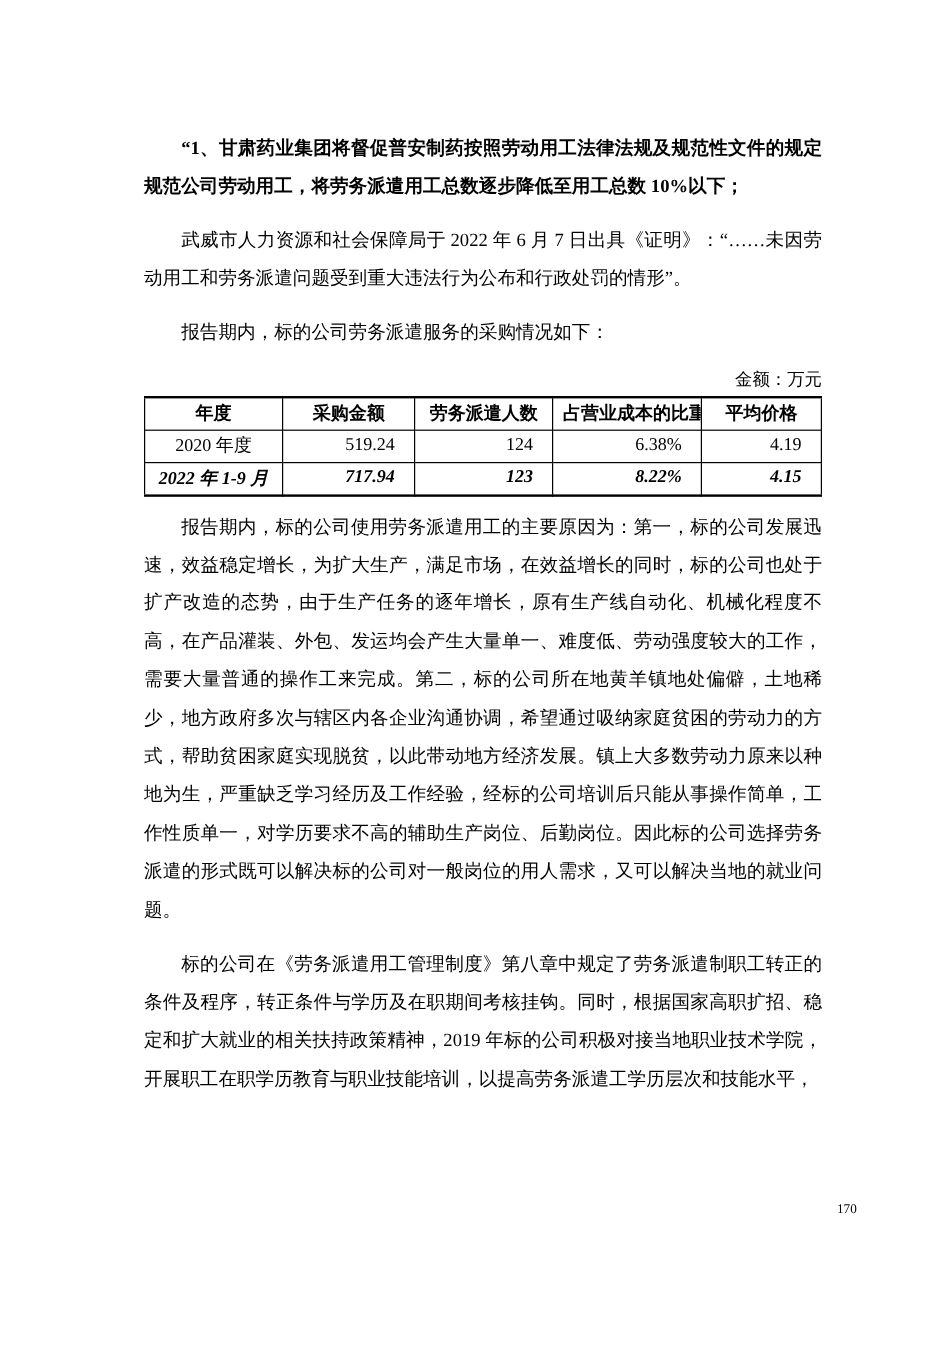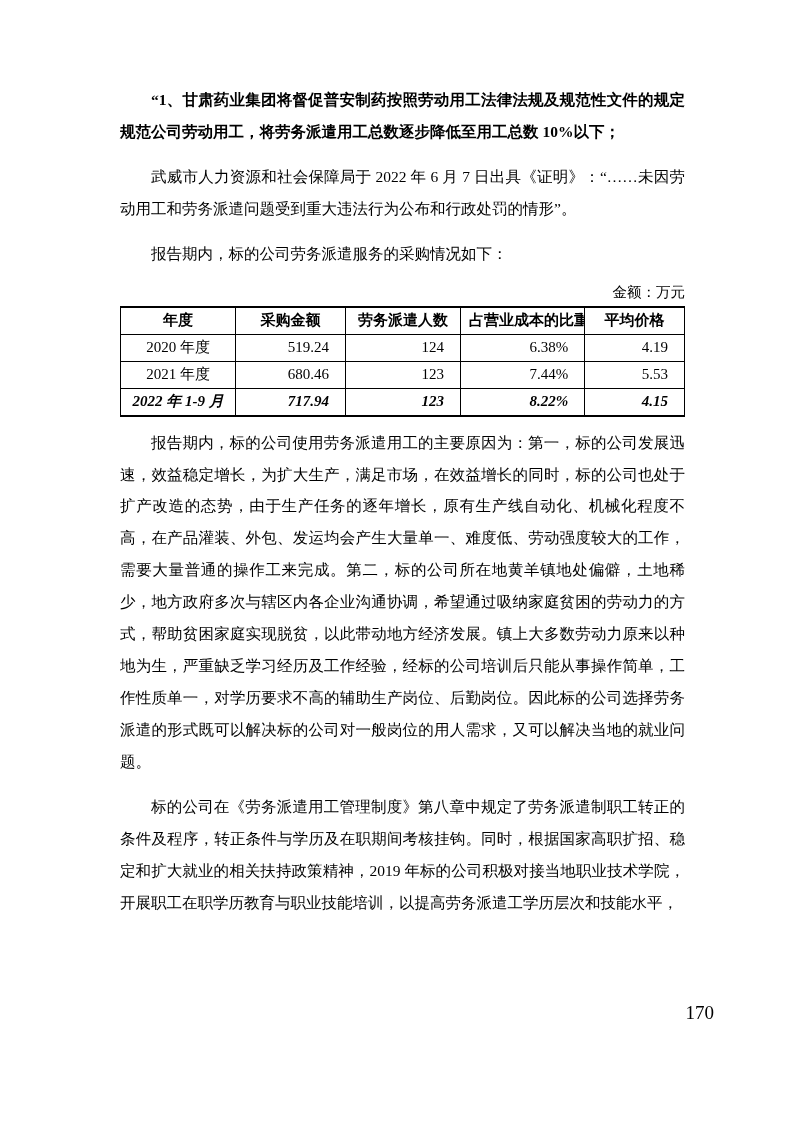--- a/index.html
+++ b/index.html
@@ -14,21 +14,21 @@
     overflow: hidden;
     font-family: "Liberation Serif", "DejaVu Serif", serif;
     color: #000000;
   }
   .page {
     position: absolute;
     top: 0; left: 0;
     width: 793px;
     height: 822px;
     box-sizing: border-box;
-    padding: 84px 108px 40px 120px;
+    padding: 108px 108px 40px 120px;
   }
   .para {
     margin: 0 0 13px 0;
     font-size: 15.5px;
     line-height: 2.06;
     text-align: justify;
     text-indent: 2em;
     word-break: break-all;
   }
   .para.bold { font-weight: bold; }
@@ -63,21 +63,21 @@
   table.proc tr.bold-row td { font-weight: bold; font-style: italic; }
   .col-year   { width: 20.4%; }
   .col-amount { width: 19.5%; }
   .col-people { width: 20.4%; }
   .col-ratio  { width: 22.0%; }
   .col-price  { width: 17.7%; }
   .page-number {
     position: absolute;
     top: 1002px;
     right: 79px;
-    font-size: 19px;
+    font-size: 11px;
   }
 </style>
 </head>
 <body>
 
 <div class="page">
 
   <p class="para bold">“1、甘肃药业集团将督促普安制药按照劳动用工法律法规及规范性文件的规定规范公司劳动用工，将劳务派遣用工总数逐步降低至用工总数 10%以下；</p>
 
 
@@ -105,27 +105,20 @@
       </tr>
     </thead>
     <tbody>
       <tr>
         <td class="c">2020 年度</td>
         <td class="r">519.24</td>
         <td class="r">124</td>
         <td class="r">6.38%</td>
         <td class="r">4.19</td>
       </tr>
-      <tr>
-        <td class="c">2021 年度</td>
-        <td class="r">680.46</td>
-        <td class="r">123</td>
-        <td class="r">7.44%</td>
-        <td class="r">5.53</td>
-      </tr>
       <tr class="bold-row">
         <td class="c">2022 年 1-9 月</td>
         <td class="r">717.94</td>
         <td class="r">123</td>
         <td class="r">8.22%</td>
         <td class="r">4.15</td>
       </tr>
     </tbody>
   </table>
 

